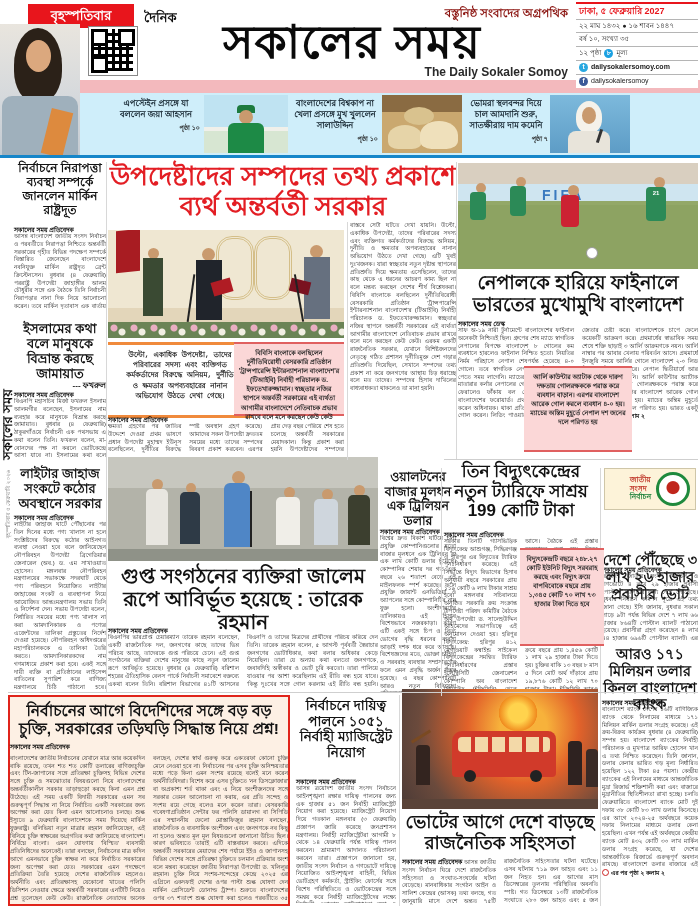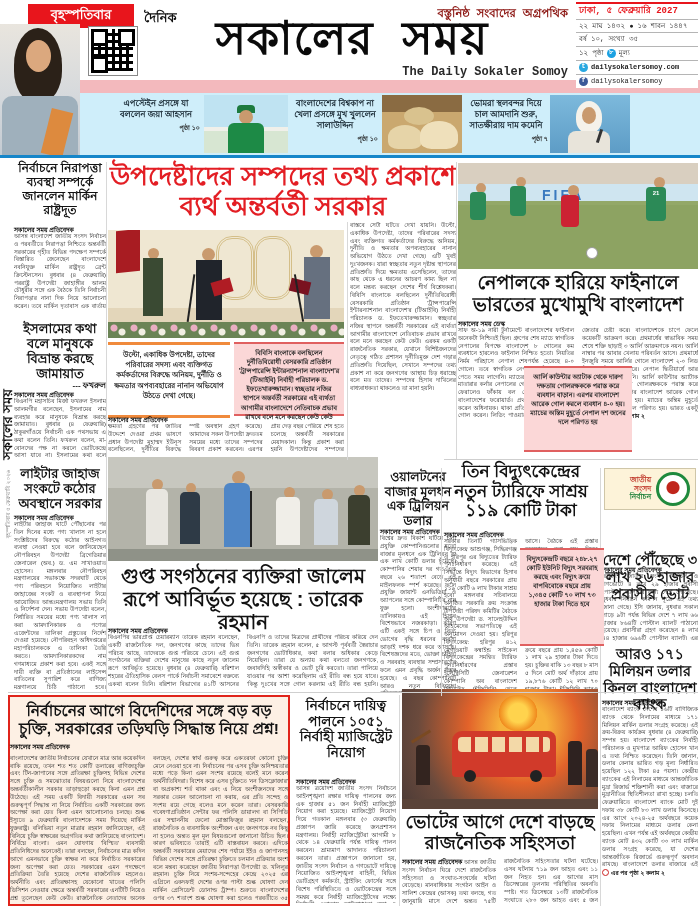--- a/index.html
+++ b/index.html
@@ -15,32 +15,32 @@
   .cols2{column-count:2;column-gap:8px;}
   .cols3{column-count:3;column-gap:8px;}
   .vline{position:absolute;width:1px;background:#d8d8d8;}
   .hline{position:absolute;height:1px;background:#cfcfcf;}
   .teaser-title{font-size:8.4px;font-weight:bold;text-align:center;line-height:1.3;color:#13232e;}
   .teaser-page{font-size:6.4px;font-weight:bold;text-align:right;color:#222;margin-top:3px;}
   .info-row{border-bottom:1px solid #b5b5b5;padding:2px 3px;font-size:7px;line-height:1.2;color:#222;display:flex;align-items:center;gap:3px;}
   .soc{width:9px;height:9px;border-radius:50%;color:#fff;font-size:6.5px;font-weight:bold;
        display:inline-flex;align-items:center;justify-content:center;flex:0 0 auto;}
   .pull-orange{background:#fff;border-top:3px solid #f08a3c;border-bottom:3px solid #f08a3c;
-       font-size:7.2px;font-weight:bold;text-align:center;line-height:1.42;padding:5px 4px;color:#222;}
+       font-size:7.2px;font-weight:bold;text-align:center;line-height:1.42;padding:5px 15px;color:#222;font-family:Liberation Mono, monospace;}
   .pull-pink{background:#fbd7d7;border-top:2px solid #e06060;border-bottom:2px solid #e06060;
        font-size:6.4px;font-weight:bold;text-align:center;line-height:1.42;padding:4px 4px;color:#222;z-index:3;}
   .vwrap{position:absolute;transform:rotate(-90deg);white-space:nowrap;text-align:center;}
   .head-skin{position:absolute;border-radius:50%;background:#c99a6e;}
 </style>
 </head>
 <body>
 
 <div class="page">
 
-  <div class="abs" style="left:0;top:0;width:700px;height:93px;font-family:Liberation Mono, monospace;">
+  <div class="abs" style="left:0;top:0;width:700px;height:93px;">
     <div class="abs" style="left:0;top:80px;width:700px;height:13px;background:#f3b9bd;"></div>
 
     <div class="abs" style="left:28px;top:4px;width:106px;height:24px;background:#e8151c;color:#fff;font-size:13px;font-weight:bold;text-align:center;line-height:24px;">বৃহস্পতিবার</div>
 
     <div class="ph" style="left:0;top:24px;width:80px;height:131px;background:linear-gradient(180deg,#e9e5de 0%,#d4d8dc 60%,#c4cbd2 100%);z-index:6;">
       <div class="abs" style="left:14px;top:4px;width:48px;height:74px;background:#2b2118;border-radius:50% 50% 42% 42%;"></div>
       <div class="abs" style="left:26px;top:16px;width:25px;height:32px;background:#dba87e;border-radius:50%;"></div>
       <div class="abs" style="left:2px;top:72px;width:76px;height:60px;background:#9fb0bc;border-radius:10px 10px 0 0;"></div>
       <div class="abs" style="left:46px;top:86px;width:22px;height:46px;background:#dd8a3e;transform:rotate(14deg);"></div>
     </div>
@@ -206,30 +206,30 @@
     <div class="abs" style="left:128px;top:84px;width:10px;height:10px;background:#fff;border:1px solid #999;border-radius:50%;"></div>
   </div>
   <div class="abs hd" style="left:458px;top:272px;width:240px;font-size:19px;">নেপালকে হারিয়ে ফাইনালে ভারতের মুখোমুখি বাংলাদেশ</div>
   <div class="abs bl" style="left:458px;top:319px;">সকালের সময় ডেস্ক</div>
   <div class="abs bd cols2" style="left:458px;top:327px;width:240px;height:134px;">
     <span>সাফ অ-১৯ নারী টুর্নামেন্টে বাংলাদেশের ফাইনাল অনেকটা নিশ্চিতই ছিল। গ্রুপের শেষ ম্যাচে স্বাগতিক নেপালের বিপক্ষে বাংলাদেশ ৮ গোলের কম ব্যবধানে হারলেও ফাইনাল নিশ্চিত হতো। নিয়তির নির্মম পরিহাসে নেপাল শেষপর্যন্ত হেরেছে ৪-০ গোলে। তবে স্বাগতিক নেপালের বিপক্ষে গোল পেতে সময় লাগেনি। ম্যাচের তৃতীয় মিনিটে মুমকি মাতারার কর্নার নেপালের গোলরক্ষক পোস্ট থেকে ফেরালেও ফাঁকায় বল পেয়ে জালে পাঠান বাংলাদেশের ফরোয়ার্ড। প্রথমার্ধে ব্যবধান দ্বিগুণ করেন অধিনায়ক। থাকা প্রতিমা মুখে ড্রিবলিং করে গোল করেন। লিডিং পাওয়ার পর নেপাল জেলার জেতার চেষ্টা করে। বাংলাদেশকে চাপে ফেলে কয়েকটি আক্রমণ করে। প্রথমার্ধের স্বাভাবিক সময় শেষে শক্তি ছাড়াই ৩ আর্লি আক্রমণকে নয়ন। আর্লি নাম্বার পর আবার খেলায় পরিবর্তন আসে। প্রথমার্ধে ইনজুরি সময়ে আর্লির গোলে বাংলাদেশ ২-০ লিড নিয়ে ড্রেসিংরুমে ফেরে। নেপাল দ্বিতীয়ার্ধে আর খেলায় ফিরতে পারেনি। আর্লি কাউন্টার অ্যাটাক থেকে দারুণ দক্ষতায় গোলরক্ষককে পরাস্ত করে ব্যবধান বাড়ান। এরপর বাংলাদেশ আরেক গোল করলে ব্যবধান ৪-০ হয়। ম্যাচের অন্তিম মুহূর্তে নেপাল দশ জনের দলে পরিণত হয়। ভারত একটু</span>
     <span class="jump"><span class="jdot"></span><span>এর পর পৃষ্ঠা ২ কলাম ২</span></span>
   </div>
   <div class="abs pull-pink" style="left:524px;top:366px;width:100px;height:74px;">আর্লি কাউন্টার অ্যাটাক থেকে দারুণ দক্ষতায় গোলরক্ষককে পরাস্ত করে ব্যবধান বাড়ান। এরপর বাংলাদেশ আরেক গোল করলে ব্যবধান ৪-০ হয়। ম্যাচের অন্তিম মুহূর্তে নেপাল দশ জনের দলে পরিণত হয়</div>
 
-  <div class="abs hd" style="left:444px;top:462px;width:154px;font-size:17px;">তিন বিদ্যুৎকেন্দ্রের নতুন ট্যারিফে সাশ্রয় ১১৯ কোটি টাকা</div>
+  <div class="abs hd" style="left:444px;top:462px;width:154px;font-size:17px;">তিন বিদ্যুৎকেন্দ্রের নতুন ট্যারিফে সাশ্রয় 199 কোটি টাকা</div>
   <div class="abs bl" style="left:444px;top:530px;">সকালের সময় প্রতিবেদক</div>
   <div class="abs bd cols2" style="left:444px;top:538px;width:154px;height:160px;">
     <span>সরকার তিনটি গ্যাসভিত্তিক বিদ্যুৎকেন্দ্র আশুগঞ্জ, সিদ্ধিরগঞ্জ ও হরিপুর এর বিদ্যুতের ট্যারিফ পুনঃনির্ধারণ করেছে। এই সিদ্ধান্তে বিদ্যুৎ বিভাগের হিসাব অনুযায়ী বছরে সরকারের প্রায় ১১৯ কোটি ৬ লাখ টাকার সাশ্রয় হবে। মঙ্গলবার সচিবালয়ে অনুষ্ঠিত সরকারি ক্রয় সংক্রান্ত উপদেষ্টা পরিষদ কমিটির বৈঠকে অর্থ উপদেষ্টা ড. সালেহউদ্দিন আহমেদের সভাপতিত্বে এই অনুমোদন দেওয়া হয়। হরিপুর বিদ্যুৎকেন্দ্র: হরিপুর ৪১২ মেগাওয়াট কম্বাইন্ড সাইকেল বিদ্যুৎকেন্দ্রের সমন্বিত ট্যারিফ পুনঃনির্ধারণের প্রস্তাব ইলেক্ট্রিসিটি জেনারেশন কোম্পানি অব বাংলাদেশ লিমিটেড (ইজিসিবি) থেকে আসে। বৈঠকে এই প্রস্তাব অনুমোদন করা হয়। বিদ্যুৎ বিভাগের হিসাব অনুযায়ী, কিলোওয়াট/ঘণ্টা দাম ৪.৭৭৯৬ টাকা থেকে কমিয়ে ৪.৭৪০৬ টাকা করা হয়েছে। নতুন ট্যারিফ আগামী ২০২৫ থেকে কার্যকর হবে। এর ফলে বাংলাদেশ বিদ্যুৎ উন্নয়ন বোর্ড (বিপিডিবি) বছরে প্রায় ৩২ কোটি ৬৮ লাখ টাকা সাশ্রয় করতে পারবে। বিদ্যুৎকেন্দ্রটি বছরে ৩৩৫.৬৬ কোটি ইউনিট বিদ্যুৎ উৎপাদন করছে এবং বাপবিবোকে বিদ্যুৎ ক্রয়ে বছরে প্রায় ১,৪৫৬ কোটি ১ লাখ ২৯ হাজার টাকা দিতে হয়। চুক্তির বাকি ১৩ বছর ৮ মাস ৫ দিনে মোট অর্থ দাঁড়াবে প্রায় ১৯,৮৭৬ কোটি ১২ লাখ ৭০ হাজার টাকা। ইজিসিবি আরও সরকারি প্রতিষ্ঠান, যার ৯৫.৮১ শতাংশ মালিকানা বিদ্যুৎ বিভাগের এবং ৪.২৮ শতাংশ বাপবিবোর। প্রতিষ্ঠানটির লভ্যাংশ সরকারের রাজস্ব হিসেবে যাবে। সিদ্ধিরগঞ্জ বিদ্যুৎকেন্দ্র: ইজিসিবি পরিচালিত</span>
     
   </div>
   <div class="abs pull-pink" style="left:520px;top:548px;width:76px;height:86px;">বিদ্যুৎকেন্দ্রটি বছরে ২৪৮.২৭ কোটি ইউনিট বিদ্যুৎ সরবরাহ করছে এবং বিদ্যুৎ ক্রয়ে বাপবিবোকে বছরে প্রায় ১,৩৪৫ কোটি ৭০ লাখ ৭৩ হাজার টাকা দিতে হবে</div>
 
   <div class="abs" style="left:604px;top:468px;width:92px;height:42px;background:#fdf3d9;border:1px solid #cfc6a8;display:flex;align-items:center;justify-content:space-around;padding:2px;box-sizing:border-box;">
-    <div style="text-align:right;line-height:1.12;margin-left:20px;">
+    <div style="text-align:left;line-height:1.12;margin-left:20px;">
       <div style="font-size:7.5px;font-weight:800;color:#c0392b;">জাতীয়</div>
       <div style="font-size:7.5px;font-weight:700;color:#c0392b;">সংসদ</div>
       <div style="font-size:7.5px;font-weight:800;color:#1a7f37;">নির্বাচন</div>
     </div>
     <div style="width:28px;height:28px;border:3px solid #1f8a3d;border-radius:50%;background:radial-gradient(circle at 50% 45%,#c0261c 0 6px,#fff 7px);"></div>
   </div>
   <div class="abs hd" style="left:602px;top:514px;width:96px;font-size:14.5px;margin-top:38px;">দেশে পৌঁছেছে ৩ লাখ ২৬ হাজার প্রবাসীর ভোট</div>
   <div class="abs bl" style="left:602px;top:565px;">সকালের সময় প্রতিবেদক</div>
   <div class="abs bd" style="left:602px;top:573px;width:96px;height:68px;">
     <span>ত্রয়োদশ জাতীয় সংসদ নির্বাচন ও গণভোটে ৪ লাখ ২৯ হাজার প্রবাসী পোস্টাল ব্যালটের জন্য দেশে পৌঁছেছে। বুধবার নির্বাচন কমিশন সূত্রে এই তথ্য জানা গেছে। ইসি জানায়, বুধবার সকাল সাড়ে ৯টা পর্যন্ত বিভিন্ন দেশে ৭ লাখ ৬৬ হাজার ৮৬৪টি পোস্টাল ব্যালট পাঠানো হয়েছে। প্রবাসীরা গ্রহণ করেছেন ৪ লাখ ৪৪ হাজার ৬৯৬টি পোস্টাল ব্যালট। এর মধ্যে পোস্টাল ব্যালটে ভোট দিয়েছেন ৪ লাখ ৭০ হাজার ৪২০ জন প্রবাসী। এসব দেশ থেকে পররাষ্ট্র পোস্ট অফিসের পোস্টাল ব্যালট জমা দিয়েছেন ৪ লাখ ৩১ হাজার ৭৫৮ জন প্রবাসী। বাংলাদেশে এসেছে ৩ লাখ ২৬ হাজার ২০টি পোস্টাল ব্যালট। বিভিন্ন কমিশনার কাছে পাঠানো হয়েছে ৪১ হাজার ১৭৩টি পোস্টাল ভোট। ইসি আরও জানায়, দেশের অভ্যন্তরে অবস্থিত</span>

